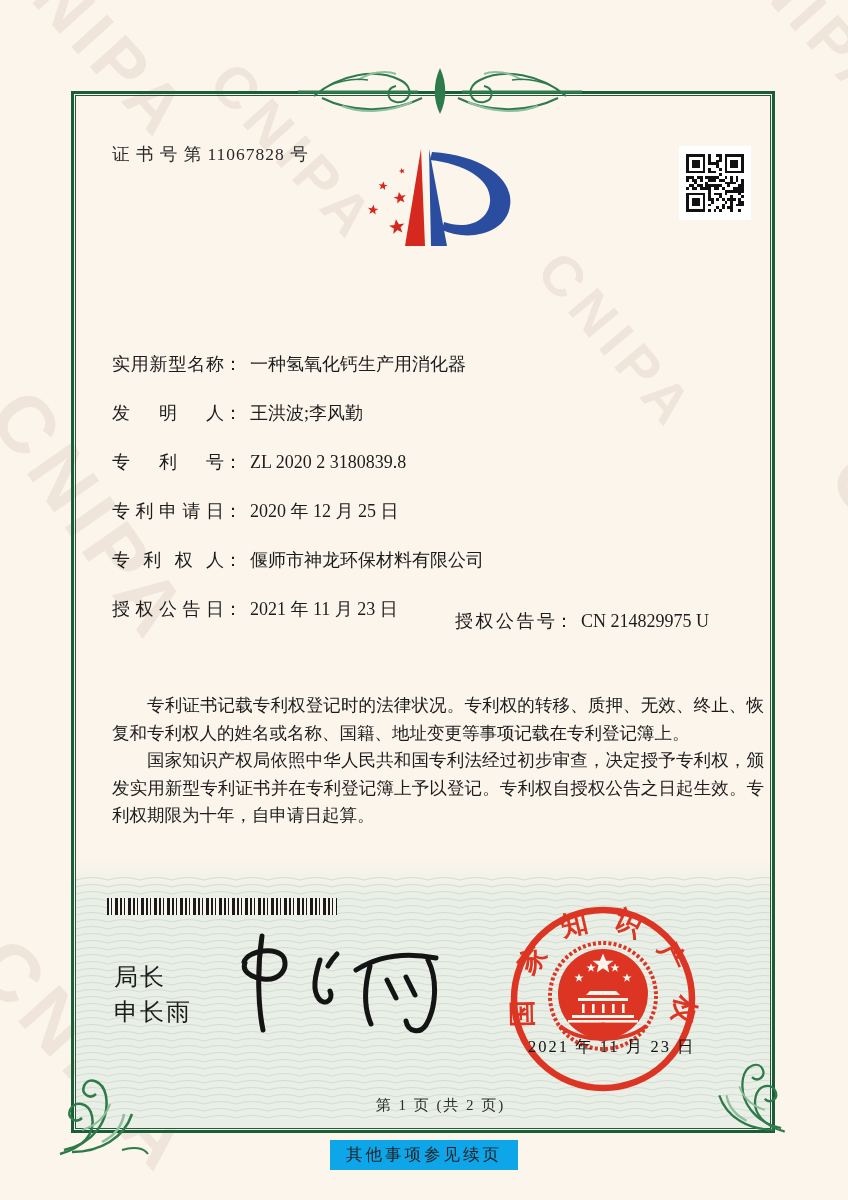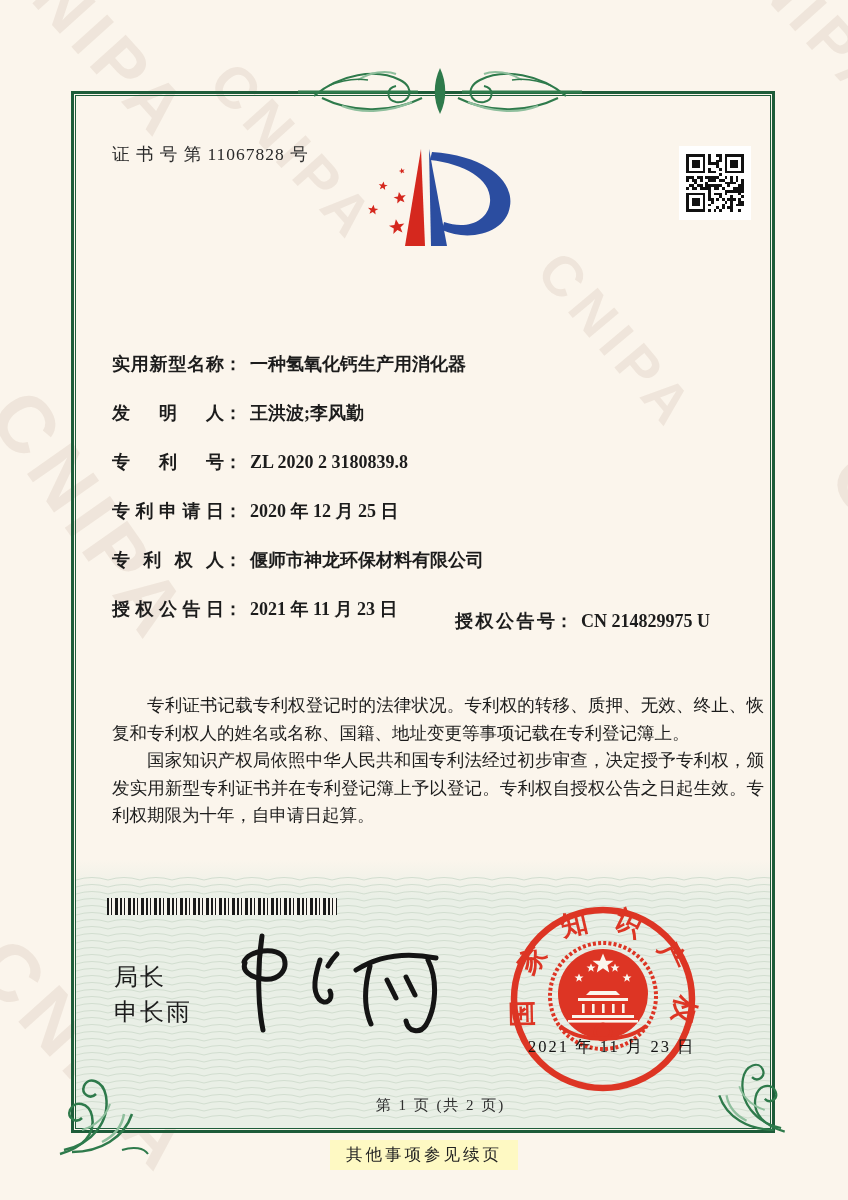--- a/index.html
+++ b/index.html
@@ -19,39 +19,39 @@
   .orn.flip{transform:scaleX(-1);}
   
   .cert-no{position:absolute;left:112px;top:142px;font-size:17.5px;letter-spacing:1px;color:#2a2a2a;z-index:2;}
   .qr-box{position:absolute;left:679px;top:146px;width:72px;height:74px;background:#ffffff;z-index:2;
           display:flex;align-items:center;justify-content:center;}
   .logo{position:absolute;left:336px;top:140px;z-index:2;}
   .title{position:absolute;left:0;right:0;top:250px;text-align:center;font-size:40px;font-weight:bold;
          letter-spacing:5px;color:#161616;z-index:2;}
   
   .fields{position:absolute;left:112px;top:352px;width:580px;z-index:2;font-size:18px;}
-  .frow{height:24px;line-height:24px;margin-bottom:25px;white-space:nowrap;font-weight:bold;}
+  .frow{height:24px;line-height:24px;margin-bottom:25px;white-space:nowrap;}
   .flabel{display:inline-block;width:112px;text-align:justify;text-align-last:justify;vertical-align:bottom;}
   .flabel.w100{width:100px;}
   .fval{margin-left:8px;}
   .grant-no{position:absolute;left:343px;top:12px;}
   
   .body-text{position:absolute;left:112px;top:692px;width:652px;font-size:17.5px;line-height:27.5px;
              text-align:justify;z-index:2;}
   .body-text p{margin:0;text-indent:2em;}
   
   .barcode{position:absolute;left:107px;top:898px;width:230px;height:17px;z-index:2;
      background:repeating-linear-gradient(90deg,#1a1a1a 0px,#1a1a1a 2px,#f7f4ed 2px,#f7f4ed 4px,
      #1a1a1a 4px,#1a1a1a 5px,#f7f4ed 5px,#f7f4ed 8px,#1a1a1a 8px,#1a1a1a 11px,#f7f4ed 11px,#f7f4ed 13px);}
   .signer{position:absolute;left:114px;top:960px;font-size:24px;line-height:35px;letter-spacing:2px;z-index:2;}
   .signature{position:absolute;left:232px;top:920px;z-index:3;}
   .seal{position:absolute;left:506px;top:902px;z-index:2;}
   .seal-date{position:absolute;left:528px;top:1036px;font-size:16.5px;letter-spacing:2px;color:#141414;z-index:3;white-space:nowrap;}
   .page-num{position:absolute;left:0;right:0;top:1096px;text-align:center;font-size:15px;letter-spacing:2px;color:#2e2e2e;z-index:2;margin-left:33px;}
-  .continuation{position:absolute;left:50%;transform:translateX(-50%);top:1140px;background:#fef9c3;
+  .continuation{position:absolute;left:50%;transform:translateX(-50%);top:1140px;background:#0ea5e9;
                 padding:4px 16px;font-size:16.5px;letter-spacing:3px;color:#222;z-index:2;white-space:nowrap;}
 </style>
 </head>
 <body>
 
 <div class="page">
 
   <div class="wm" style="left:-34px;top:-6px;font-size:70px;transform:rotate(48deg);">CNIPA</div>
   <div class="wm" style="left:694px;top:-22px;font-size:62px;transform:rotate(48deg);">CNIPA</div>
   <div class="wm" style="left:186px;top:118px;font-size:58px;transform:rotate(48deg);">CNIPA</div>

